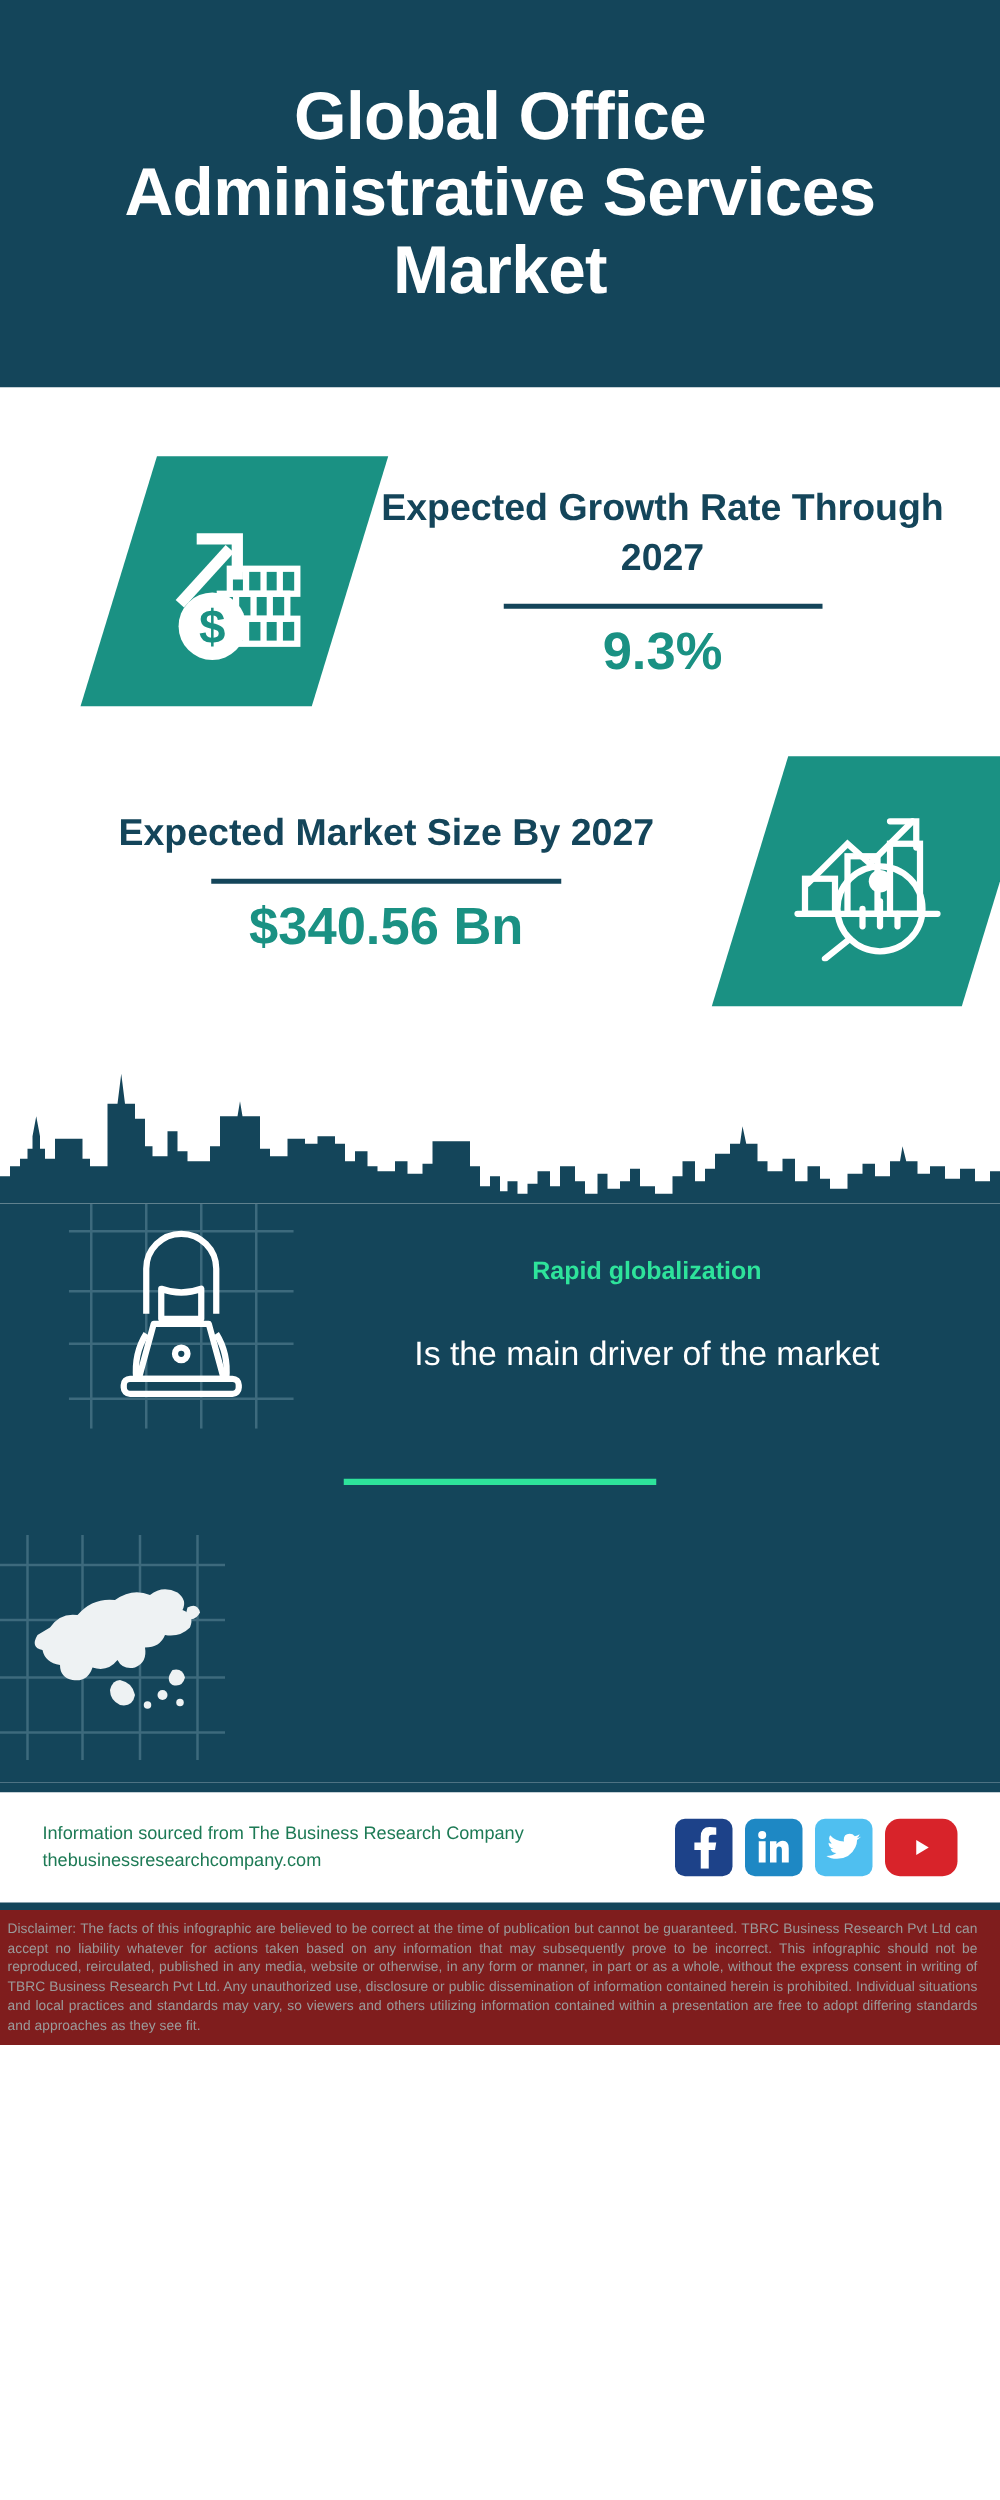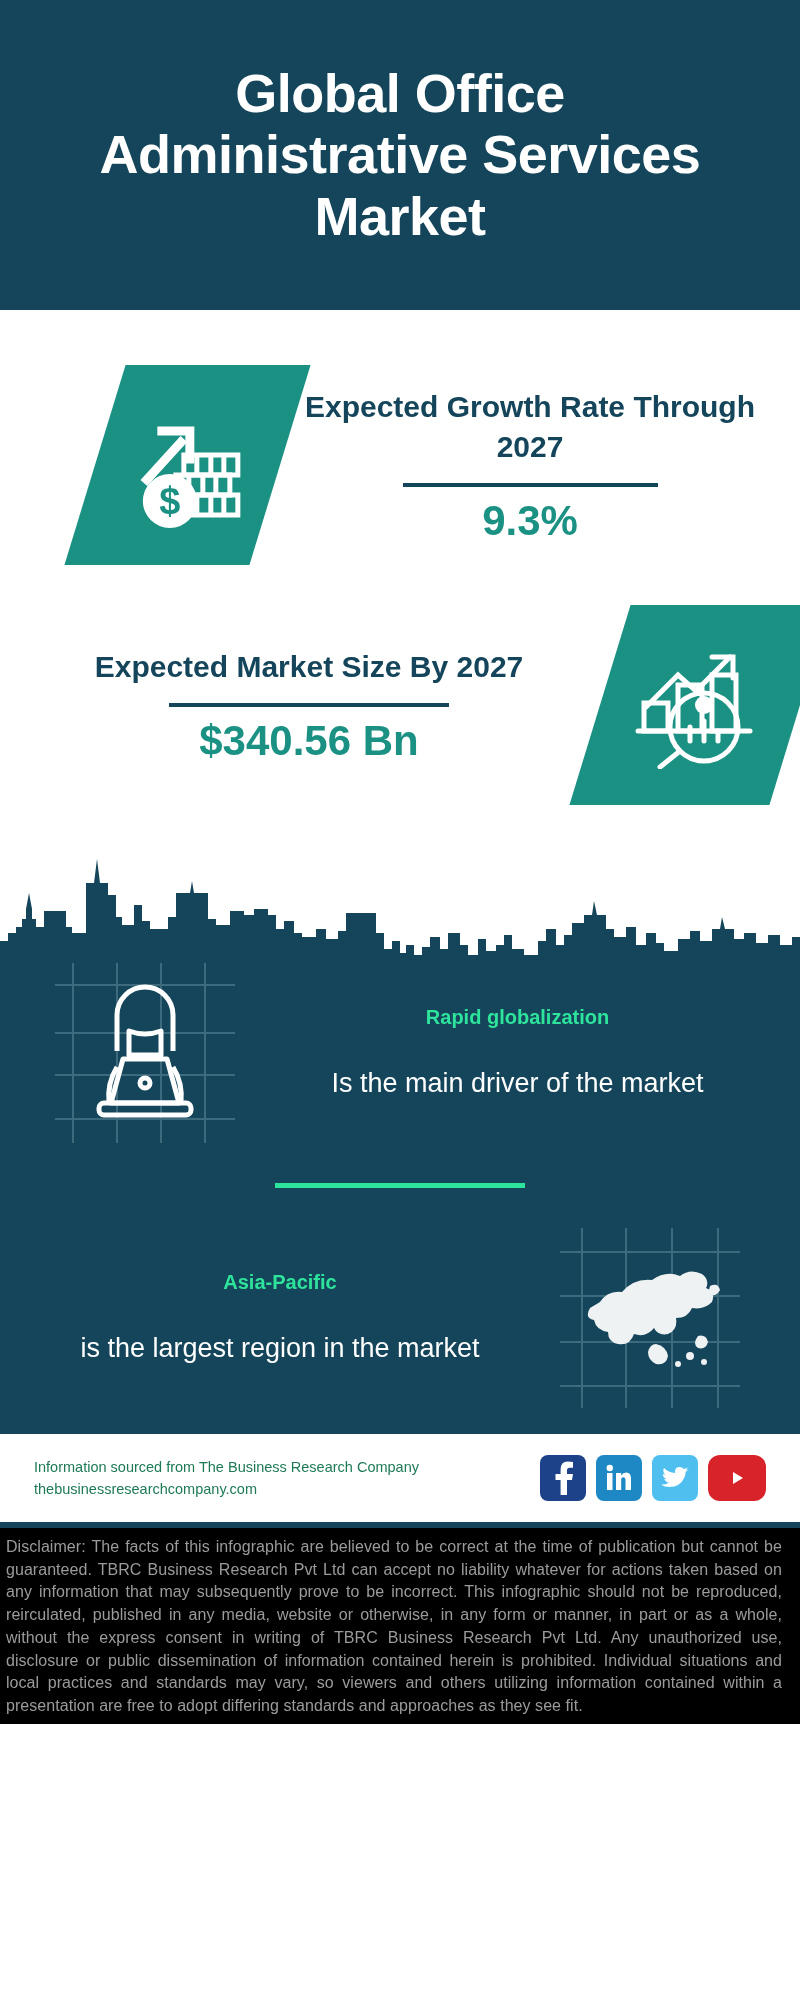--- a/index.html
+++ b/index.html
@@ -111,22 +111,22 @@
   }
   .socials { display:flex; align-items:center; gap:10px; flex:0 0 auto; }
   .soc { width:46px; height:46px; border-radius:8px; display:flex; align-items:center; justify-content:center; }
   .soc-fb { background:#1d4289; }
   .soc-li { background:#1e88c4; }
   .soc-tw { background:#4fbff0; }
   .soc-yt { background:#d8232a; border-radius:12px; width:58px; }
 
   .disclaimer-bar { width:100%; height:6px; background:#14455a; }
   .disclaimer {
-    background:#000000; padding:8px 18px 6px 6px;
-    color:#9b9b9b; font-size:16px; line-height:1.42;
+    background:#7f1d1d; padding:8px 18px 6px 6px;
+    color:#9b9b9b; font-size:11px; line-height:1.42;
     text-align:justify; letter-spacing:0.05px;
   }
 </style>
 </head>
 <body>
 
 <div class="header">
   <div class="header-title">Global Office Administrative Services Market</div>
 </div>
 
@@ -248,24 +248,20 @@
     </div>
     <div class="fact-text">
       <div class="fact-head">Rapid globalization</div>
       <div class="fact-body">Is the main driver of the market</div>
     </div>
   </div>
 
   <div class="divider"></div>
 
   <div class="fact-row">
-    <div class="fact-text">
-      <div class="fact-head">Asia-Pacific</div>
-      <div class="fact-body">is the largest region in the market</div>
-    </div>
     <div class="grid-icon right">
       <svg class="grid-lines" viewBox="0 0 180 180">
         <g stroke="#3d6a7d" stroke-width="2">
           <line x1="22" y1="0" x2="22" y2="180"></line>
           <line x1="66" y1="0" x2="66" y2="180"></line>
           <line x1="112" y1="0" x2="112" y2="180"></line>
           <line x1="158" y1="0" x2="158" y2="180"></line>
           <line x1="0" y1="24" x2="180" y2="24"></line>
           <line x1="0" y1="68" x2="180" y2="68"></line>
           <line x1="0" y1="114" x2="180" y2="114"></line>

